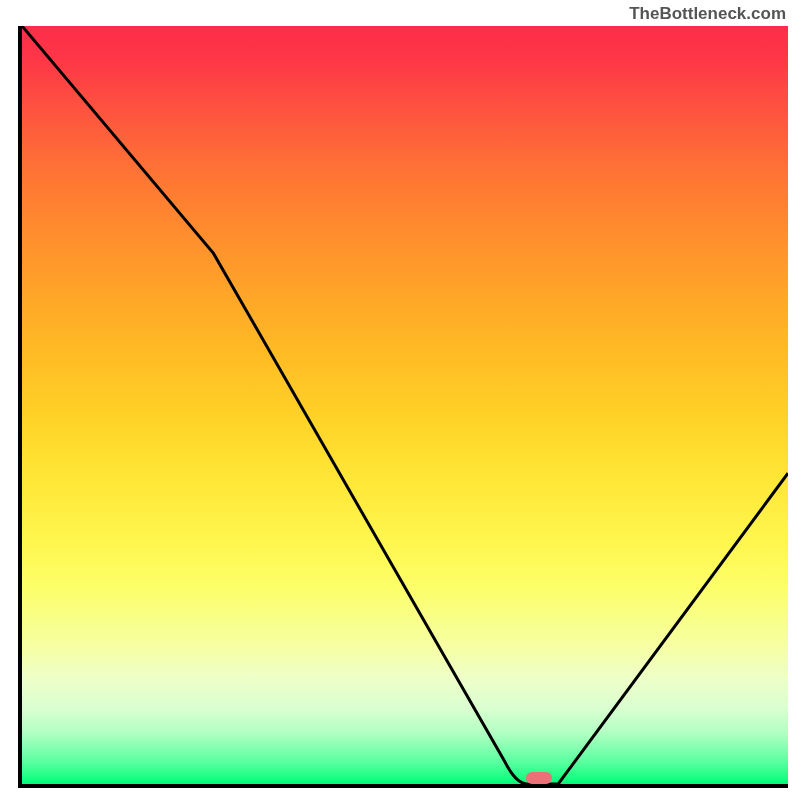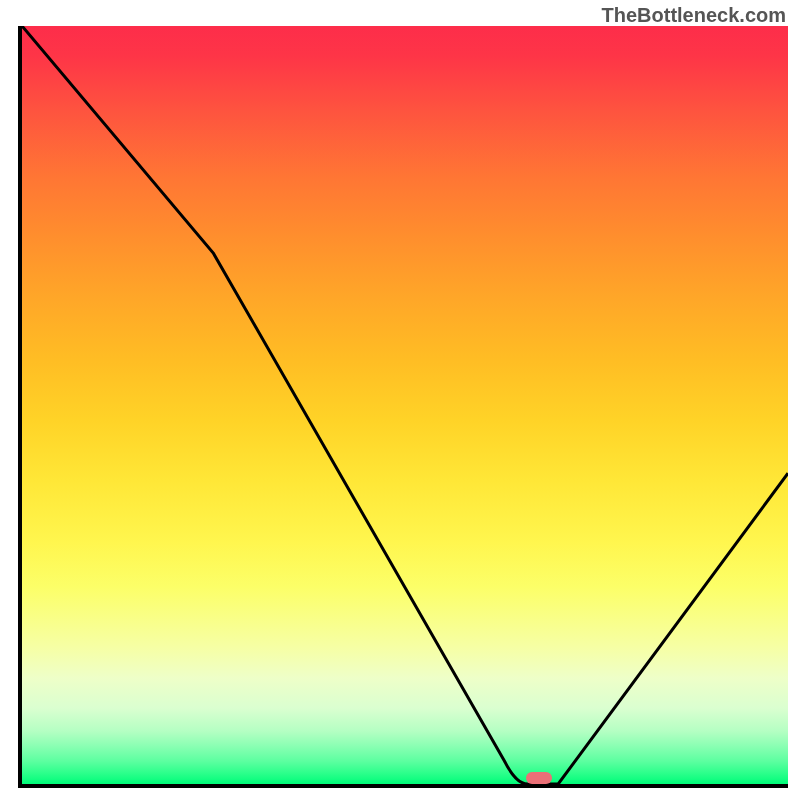--- a/index.html
+++ b/index.html
@@ -7,21 +7,21 @@
   .chart-container {
     width: 800px;
     height: 800px;
     position: relative;
     background: white;
   }
   .watermark {
     position: absolute;
     top: 4px;
     right: 14px;
-    font-size: 20px;
+    font-size: 17px;
     font-weight: bold;
     color: #555;
     z-index: 10;
   }
   .plot-frame {
     position: absolute;
     left: 18px;
     top: 26px;
     width: 770px;
     height: 762px;

